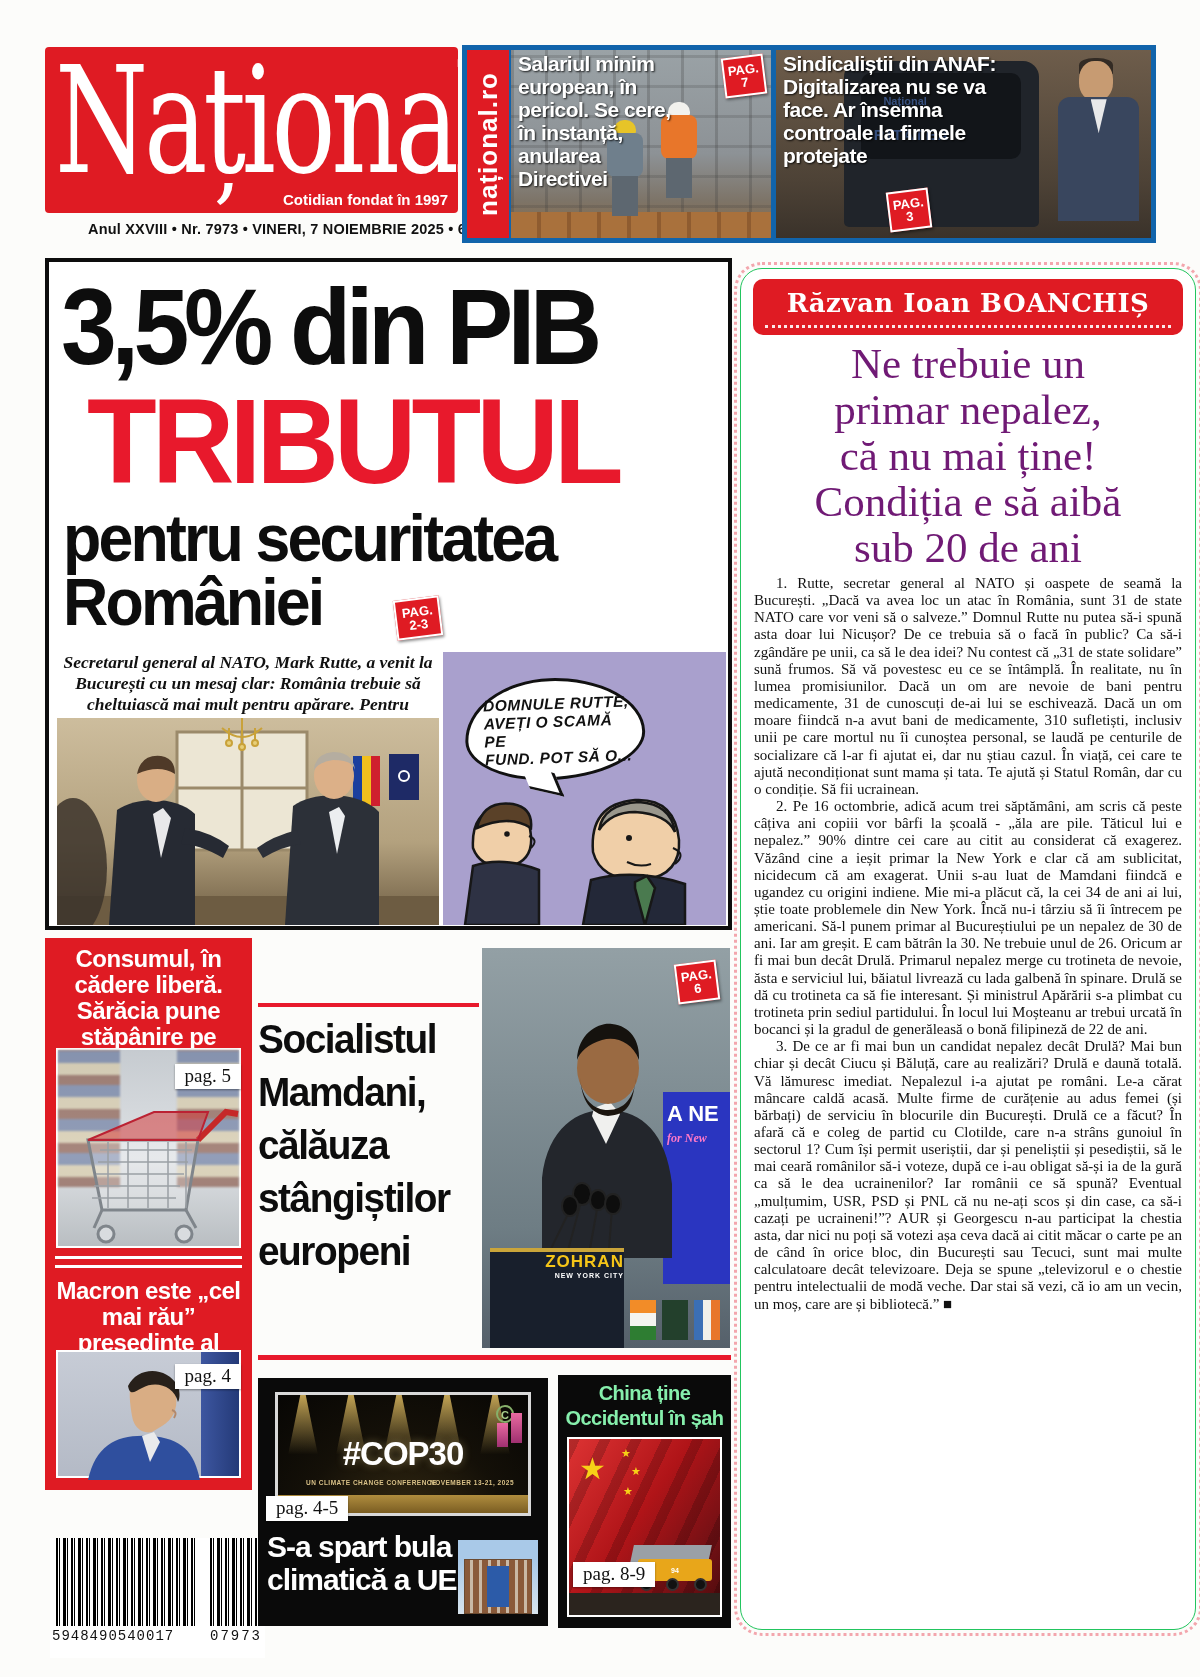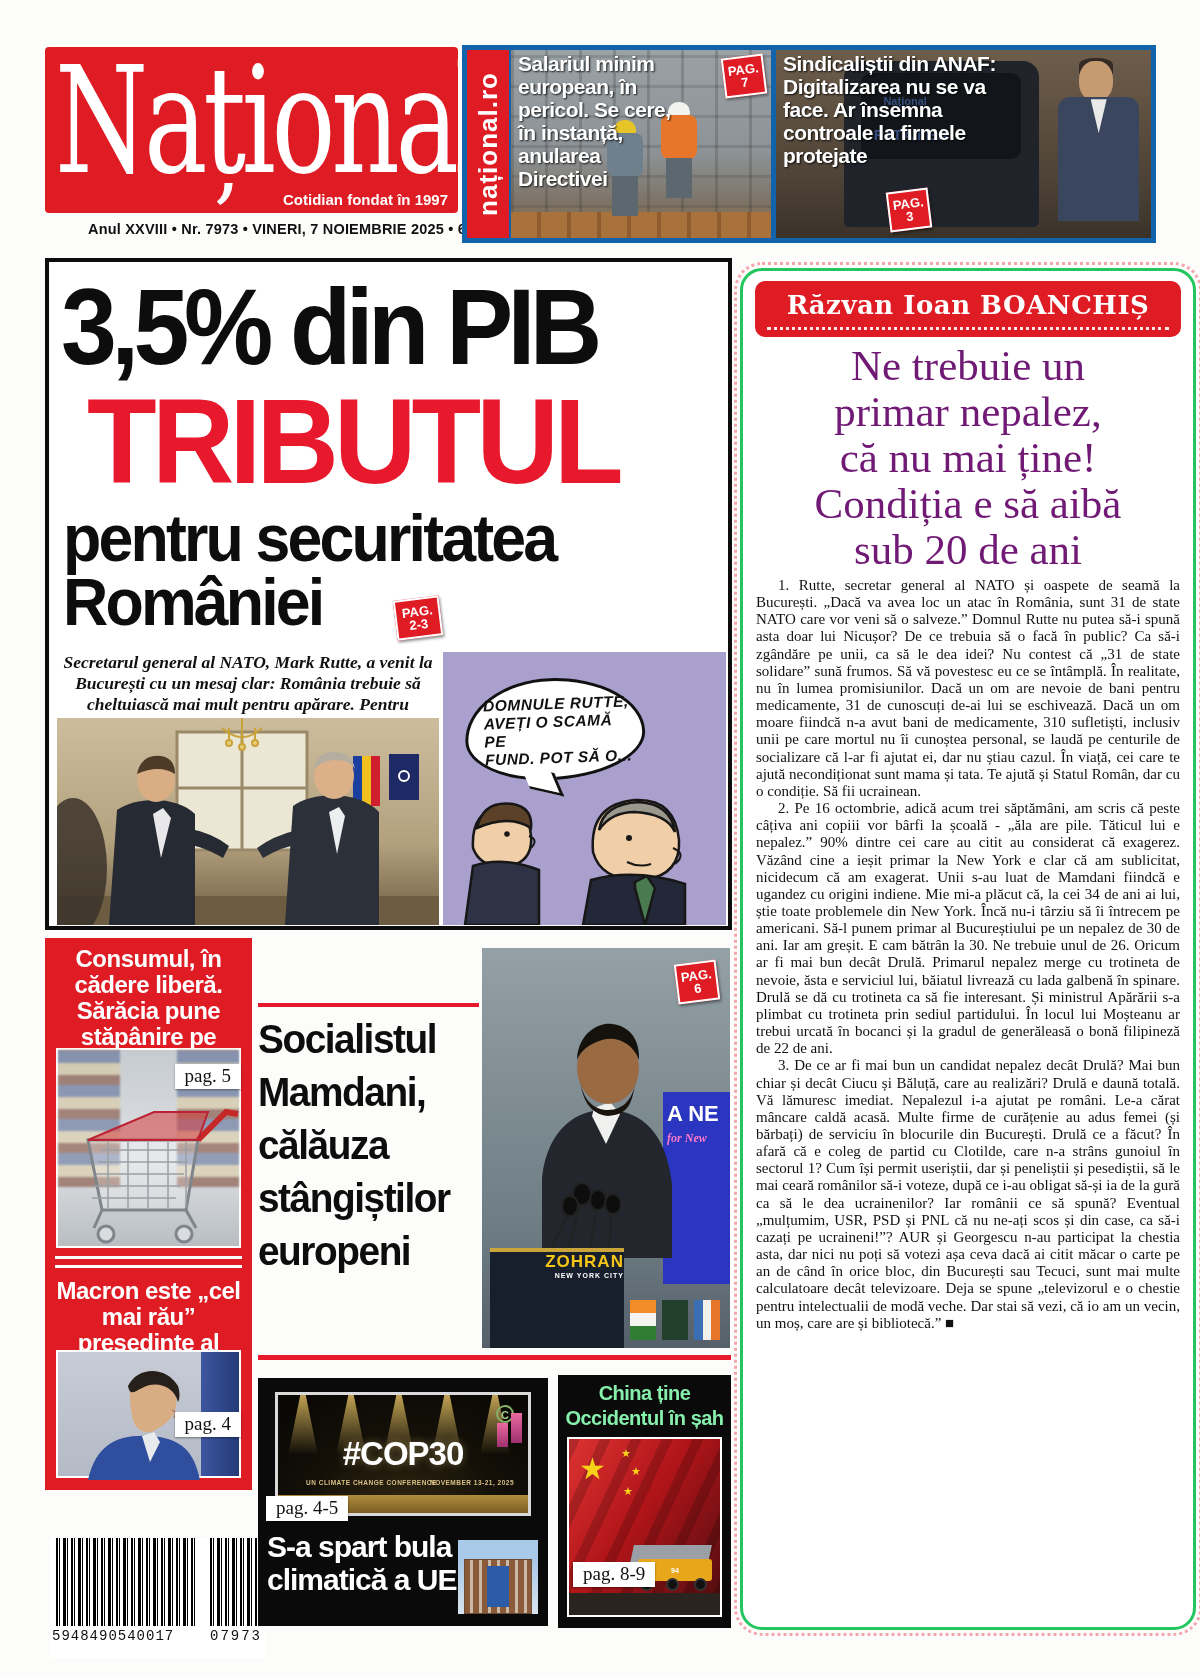--- a/index.html
+++ b/index.html
@@ -68,21 +68,21 @@
               font-weight:bold;font-size:17.5px;line-height:21px;text-align:center;}
   #nato-photo{left:8px;top:456px;width:382px;height:207px;background:linear-gradient(180deg,#cdbd9d,#b3a17e 60%,#6d5c42);}
   #cartoon{left:394px;top:390px;width:283px;height:273px;background:#a9a0cd;}
   #bubble{position:absolute;left:22px;top:26px;width:180px;min-height:96px;background:#fff;border:3px solid #111;
           border-radius:48% 52% 55% 45%/60% 55% 45% 40%;padding:14px 10px 10px 16px;transform:rotate(-2deg);}
   #bubble:after{content:"";position:absolute;left:58px;bottom:-16px;width:26px;height:22px;background:#fff;
           border-right:3px solid #111;border-bottom:3px solid #111;transform:skewX(35deg) rotate(18deg);}
   .bubble-line{font-weight:bold;font-size:15.5px;line-height:18px;letter-spacing:.5px;font-style:italic;}
 
   
-  #col-box{left:740px;top:268px;width:456px;height:1362px;border:3px solid #22c55e;border-radius:22px;
+  #col-box{left:740px;top:268px;width:456px;height:1362px;border:1px solid #22c55e;border-radius:22px;
            outline:3px dotted #f3a6ad;outline-offset:3px;background:#fff;}
   #author-bar{position:absolute;left:12px;right:12px;top:10px;height:56px;background:#df1b23;border-radius:10px;
               display:flex;align-items:center;justify-content:center;}
   #author-name{color:#fff;font-family:"DejaVu Serif",serif;font-weight:bold;font-size:26px;letter-spacing:.5px;padding-bottom:8px;}
   #author-dots{position:absolute;left:12px;right:12px;bottom:7px;border-top:3px dotted rgba(255,255,255,.9);}
   #col-headline{position:absolute;left:6px;right:6px;top:72px;text-align:center;
                 font-family:"Liberation Serif",serif;font-size:43px;line-height:46px;color:#701a75;}
   #col-body{position:absolute;left:13px;right:13px;top:306px;height:1040px;overflow:hidden;
             font-family:"Liberation Serif",serif;font-size:15px;line-height:17.15px;text-align:justify;}
   #col-body p{margin:0;text-indent:22px;}
@@ -344,21 +344,21 @@
     <div class="rail-title" style="top:340px;">Macron este „cel mai rău” președinte al Franței</div>
     <div id="macron-photo">
       <div id="macron-pillar"></div>
       <svg width="185" height="128" viewBox="0 0 185 128" style="position:absolute;inset:0;">
         <path d="M30 128 C38 92 60 82 92 84 C124 86 136 100 142 128 Z" fill="#2f4f9e"></path>
         <path d="M84 84 l12 -4 l6 10 l-10 20 Z" fill="#e9eaec"></path>
         <path d="M74 30 C92 18 114 24 118 44 C120 58 114 68 104 74 L94 80 C84 82 76 76 74 64 C72 52 70 38 74 30Z" fill="#d9ad84"></path>
         <path d="M70 34 C80 14 108 14 120 34 C122 40 122 46 120 50 C116 34 98 28 84 36 C76 40 72 44 70 34Z" fill="#27201a"></path>
         <path d="M114 58 q6 2 2 8" stroke="#b3886a" stroke-width="2" fill="none"></path>
       </svg>
-      <div class="plabel" style="right:-2px;top:12px;margin-top:48px;">pag. 4</div>
+      <div class="plabel" style="right:-2px;top:12px;">pag. 4</div>
     </div>
   </div>
 
   <div class="abs" id="barcode">
     <div class="bars" id="bars-main"></div>
     <div class="bars" id="bars-addon"></div>
     <div class="bar-digits" id="digits-main">5948490540017</div>
     <div class="bar-digits" id="digits-addon">07973</div>
   </div>
 

